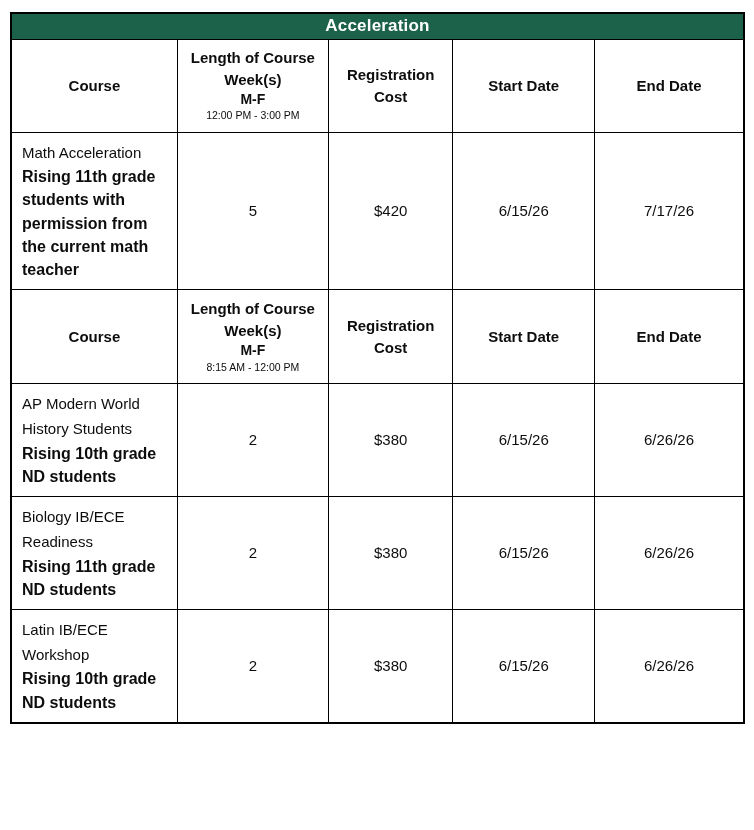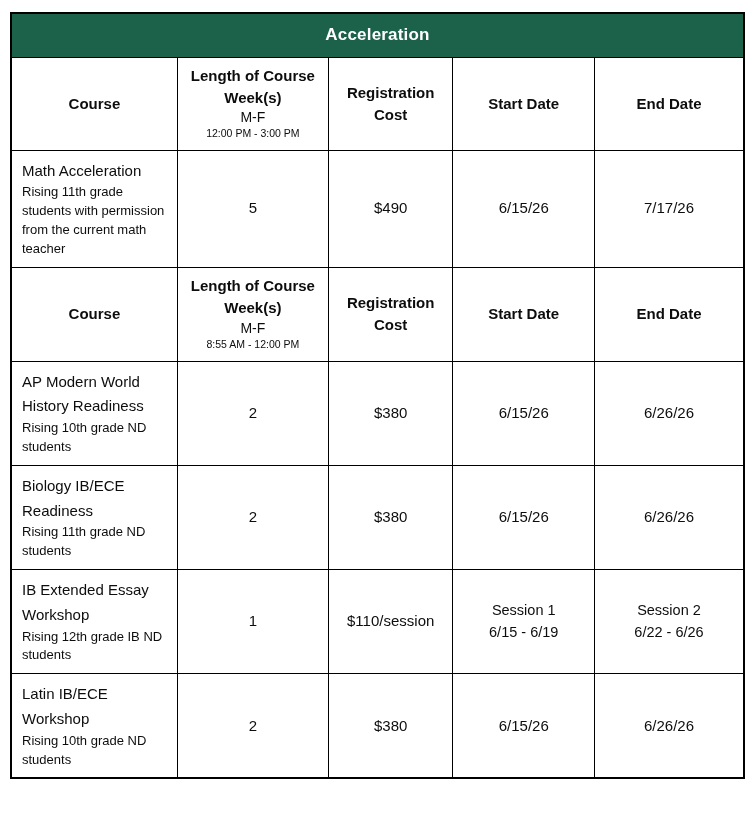--- a/index.html
+++ b/index.html
@@ -29,39 +29,39 @@
   td, th { border: 1.4px solid #000; vertical-align: middle; }
 
   tr.banner-row td {
     background: #1C6149;
     color: #ffffff;
     font-weight: bold;
     font-size: 17px;
     text-align: center;
     letter-spacing: 0.2px;
   }
-  tr.banner-row { height: 44px; }
+  tr.banner-row { height: 26px; }
 
   tr.header-row { height: 93px; }
   th {
     font-size: 15px;
     font-weight: bold;
     text-align: center;
     padding: 0 6px;
     line-height: 1.45;
   }
-  .hdr-days { font-weight: normal; font-size: 14px; line-height: 1.3; }
+  .hdr-days { font-weight: bold; font-size: 14px; line-height: 1.3; }
   .hdr-time { font-weight: normal; font-size: 10.5px; line-height: 1.5; }
 
   td.course-cell {
     text-align: left;
     padding: 8px 10px;
   }
   .course-title { font-size: 15px; line-height: 1.65; }
-  .course-sub   { font-size: 13px; line-height: 1.45; }
+  .course-sub   { font-size: 16px; line-height: 1.45; font-weight: bold; }
 
   td.data-cell {
     text-align: center;
     font-size: 15px;
     padding: 4px 6px;
     line-height: 1.5;
   }
   .cell-time-sub { font-size: 10.5px; line-height: 1.3; }
   .cell-line2 { font-size: 14.5px; }
 
@@ -103,78 +103,62 @@
       <th>Start Date</th>
       <th>End Date</th>
     </tr>
 
     <tr class="r-math">
       <td class="course-cell">
         <div class="course-title">Math Acceleration</div>
         <div class="course-sub">Rising 11th grade students with permission from the current math teacher</div>
       </td>
       <td class="data-cell">5</td>
-      <td class="data-cell">$490</td>
+      <td class="data-cell">$420</td>
       <td class="data-cell">6/15/26</td>
       <td class="data-cell">7/17/26</td>
     </tr>
 
 
     <tr class="header-row r-head2">
       <th>Course</th>
       <th>
         <div>Length of Course</div>
         <div>Week(s)</div>
         <div class="hdr-days">M-F</div>
-        <div class="hdr-time">8:55 AM - 12:00 PM</div>
+        <div class="hdr-time">8:15 AM - 12:00 PM</div>
       </th>
       <th>Registration Cost</th>
       <th>Start Date</th>
       <th>End Date</th>
     </tr>
 
 
     <tr class="r-ap">
       <td class="course-cell">
-        <div class="course-title">AP Modern World History Readiness</div>
+        <div class="course-title">AP Modern World History Students</div>
         <div class="course-sub">Rising 10th grade ND students</div>
       </td>
       <td class="data-cell">2</td>
       <td class="data-cell">$380</td>
       <td class="data-cell">6/15/26</td>
       <td class="data-cell">6/26/26</td>
     </tr>
 
     <tr class="r-bio">
       <td class="course-cell">
         <div class="course-title">Biology IB/ECE Readiness</div>
         <div class="course-sub">Rising 11th grade ND students</div>
       </td>
       <td class="data-cell">2</td>
       <td class="data-cell">$380</td>
       <td class="data-cell">6/15/26</td>
       <td class="data-cell">6/26/26</td>
     </tr>
 
-    <tr class="r-ibee">
-      <td class="course-cell">
-        <div class="course-title">IB Extended Essay Workshop</div>
-        <div class="course-sub">Rising 12th grade IB ND students</div>
-      </td>
-      <td class="data-cell">1</td>
-      <td class="data-cell">$110/session</td>
-      <td class="data-cell">
-        <div class="cell-line2">Session 1</div>
-        <div class="cell-line2">6/15 - 6/19</div>
-      </td>
-      <td class="data-cell">
-        <div class="cell-line2">Session 2</div>
-        <div class="cell-line2">6/22 - 6/26</div>
-      </td>
-    </tr>
 
     <tr class="r-latin">
       <td class="course-cell">
         <div class="course-title">Latin IB/ECE Workshop</div>
         <div class="course-sub">Rising 10th grade ND students</div>
       </td>
       <td class="data-cell">2</td>
       <td class="data-cell">$380</td>
       <td class="data-cell">6/15/26</td>
       <td class="data-cell">6/26/26</td>

